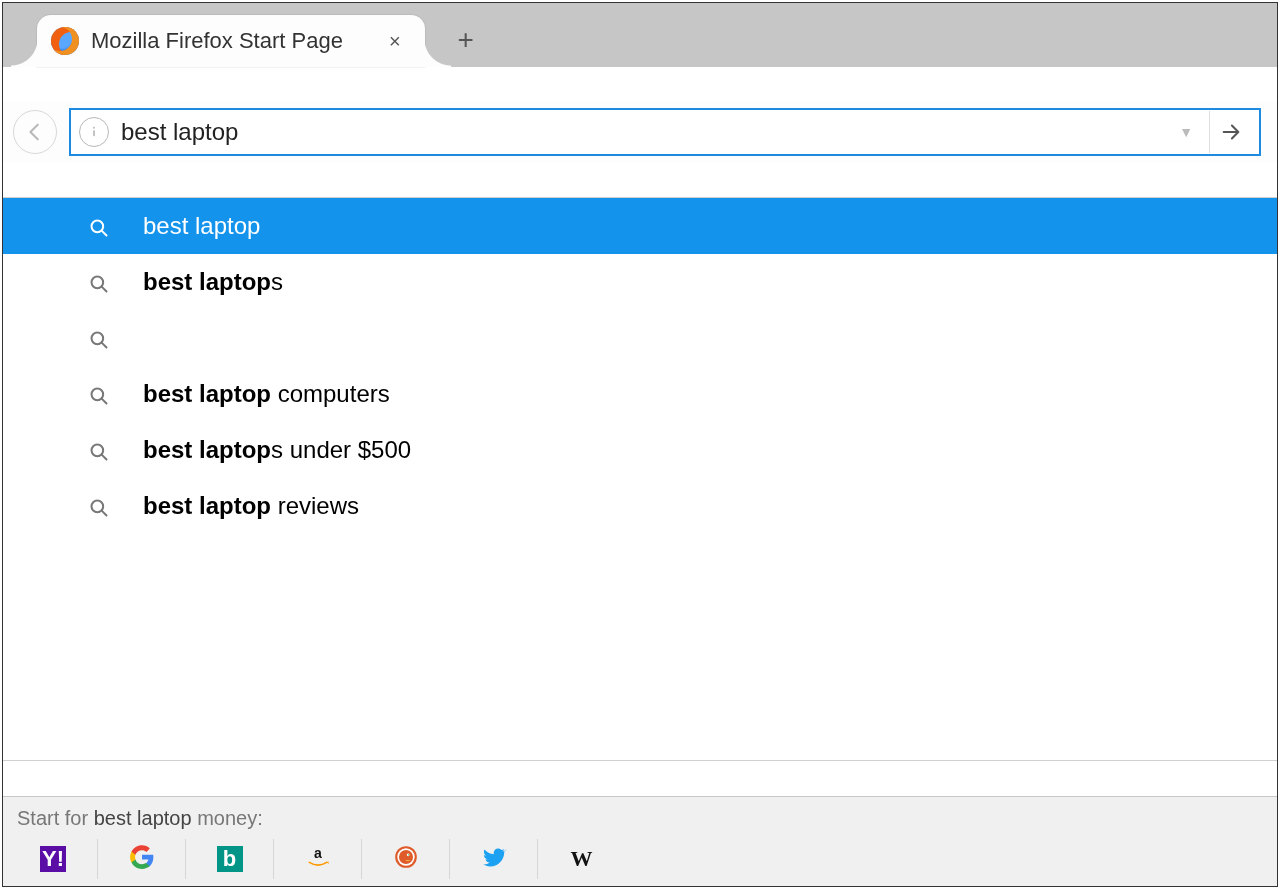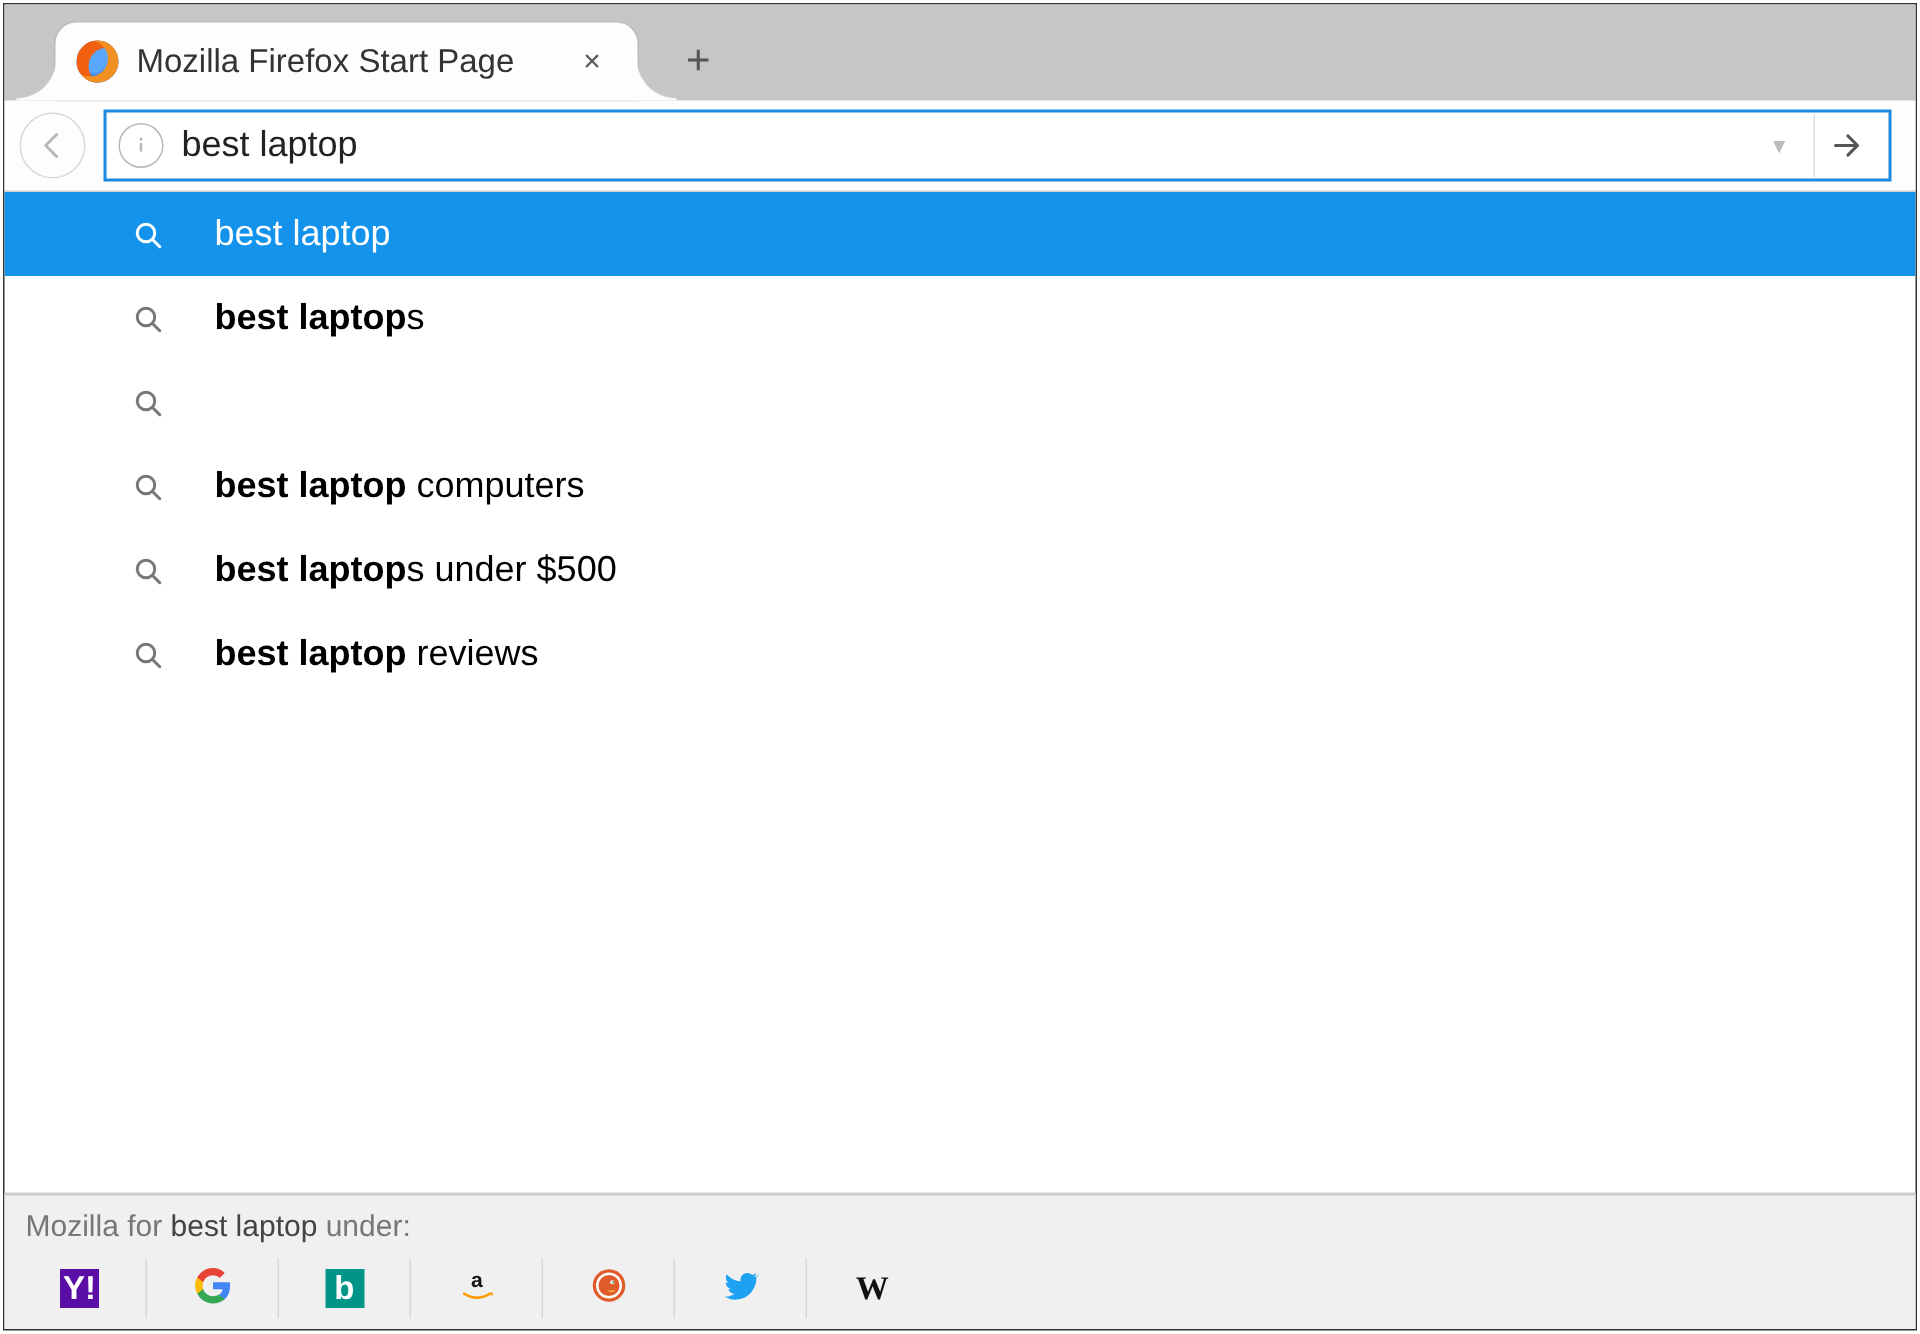--- a/index.html
+++ b/index.html
@@ -9,20 +9,21 @@
     background: #fff;
     overflow: hidden;
   }
   .window {
     width: 1276px; height: 885px;
     margin: 2px;
     border: 1px solid #333;
     background: #fff;
     display: flex; flex-direction: column;
     position: relative;
+    gap: 35px;
   }
   
   .tabstrip {
     height: 64px;
     background: #c6c6c6;
     display: flex; align-items: flex-end;
     padding-left: 34px;
     position: relative;
   }
   .tab {
@@ -236,25 +237,25 @@
         <span class="mag"><svg viewBox="0 0 24 24">
             <circle cx="10" cy="10" r="7" fill="none" stroke="#777" stroke-width="2.4"></circle>
             <line x1="15.2" y1="15.2" x2="21" y2="21" stroke="#777" stroke-width="2.4" stroke-linecap="round"></line>
           </svg></span>
         <span class="text"><b>best laptop</b> reviews</span>
       </div>
     </div>
 
   <div class="sf">
     <div class="sf-label">
-      <span>Mozilla for</span>
+      <span>Start for</span>
       <span> </span>
       <span class="q">best laptop</span>
       <span> </span>
-      <span>under:</span>
+      <span>money:</span>
     </div>
     <div class="sf-engines" id="eng-row">
         <div class="eng">
           <span>
             <div class="glyph" style="background:#5b0ea5;color:#fff;width:26px;">Y!</div>
           </span>
         </div>
         <div class="eng">
           <span><svg viewBox="0 0 48 48">
               <path fill="#4285F4" d="M45 24.5c0-1.6-.1-3.1-.4-4.5H24v8.5h11.8c-.5 2.8-2 5.2-4.3 6.8v5.6h7C42.6 37 45 31.3 45 24.5z"></path>

